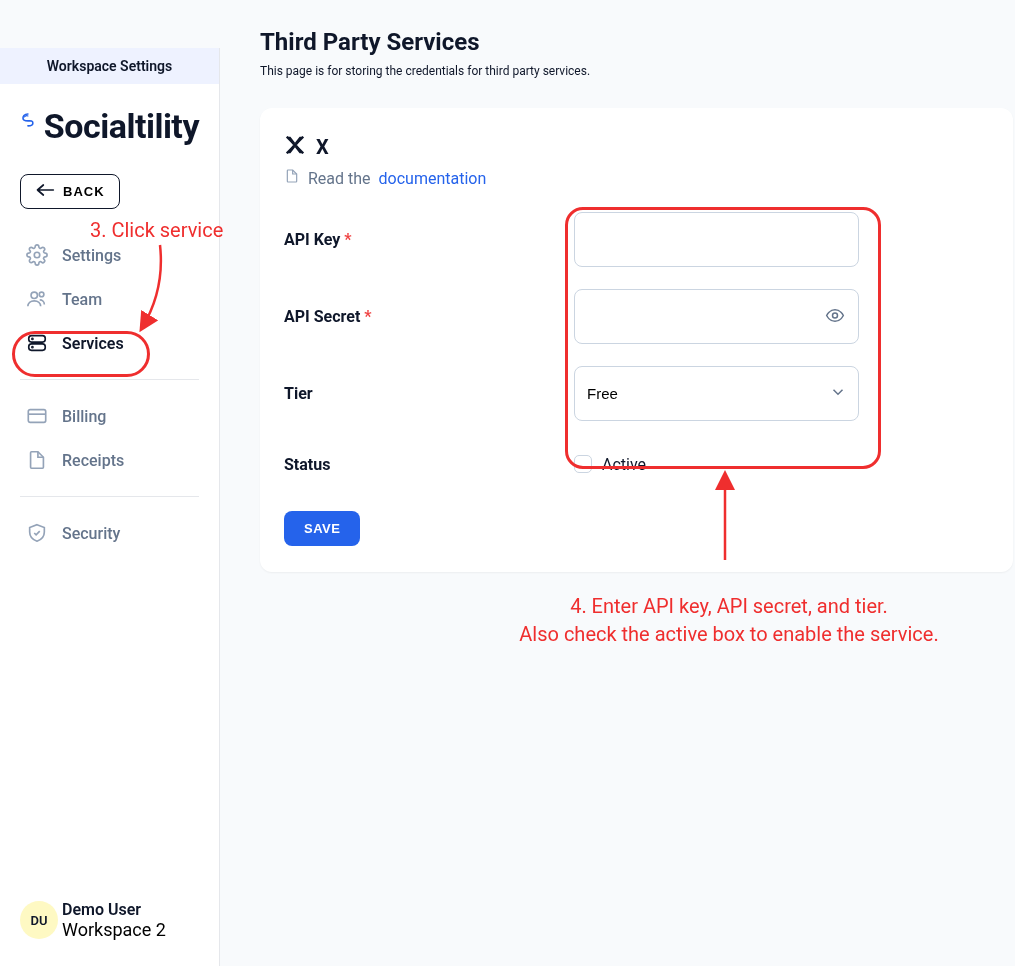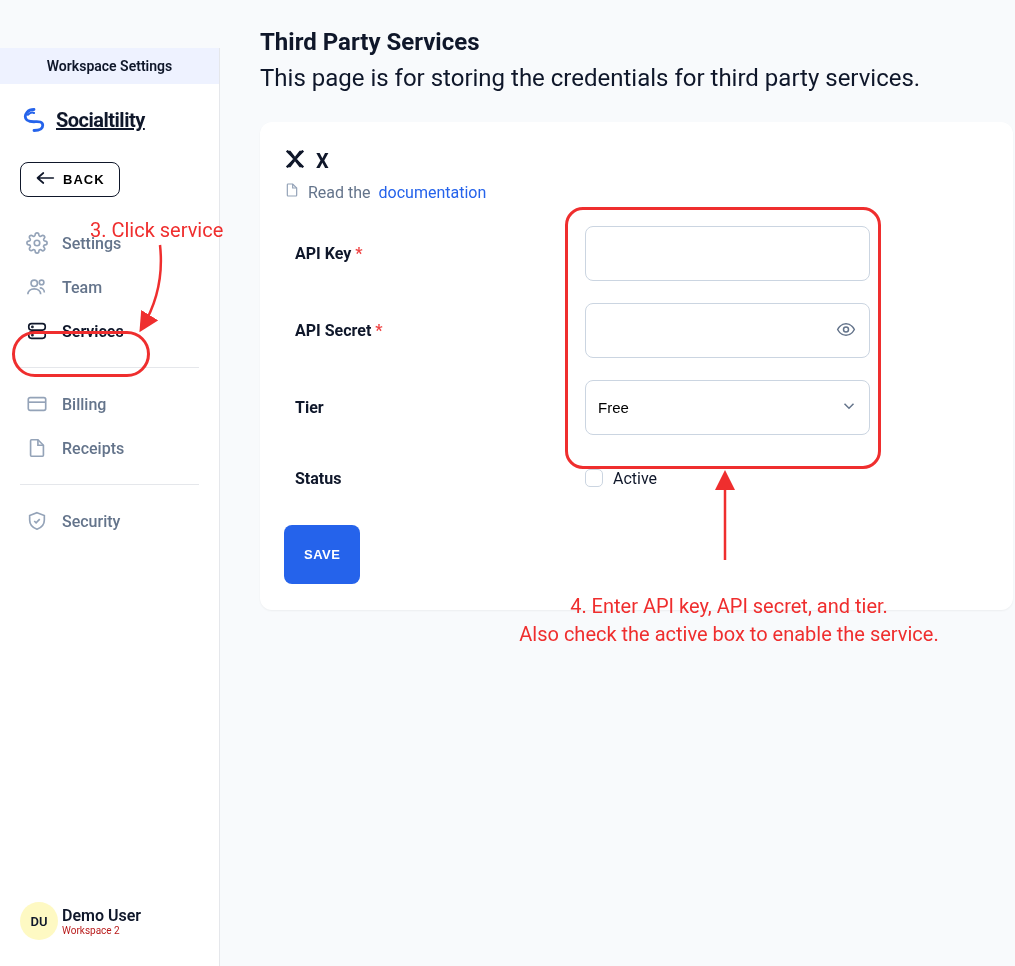--- a/index.html
+++ b/index.html
@@ -29,21 +29,21 @@
     font-size: 14px;
     color: #0f172a;
   }
   .brand {
     display: flex;
     align-items: center;
     gap: 8px;
     padding: 22px 20px 28px 20px;
   }
   .brand-logo { width: 28px; height: 28px; }
-  .brand-name { font-size: 20px; font-weight: 700; letter-spacing: -0.5px; text-decoration: underline; }
+  .brand-name { font-size: 34px; font-weight: 700; letter-spacing: -0.5px; }
   .back-btn {
     margin: 0 20px 24px 20px;
     border: 1px solid #0f172a;
     border-radius: 8px;
     background: #fff;
     padding: 8px 14px;
     display: inline-flex;
     align-items: center;
     gap: 8px;
     font-size: 13px;
@@ -75,57 +75,57 @@
     gap: 4px;
     padding: 18px 20px 26px 20px;
   }
   .avatar {
     width: 38px; height: 38px; border-radius: 50%;
     background: #fef9c3; color: #0f172a;
     display: flex; align-items: center; justify-content: center;
     font-weight: 600; font-size: 13px;
   }
   .user-name { font-weight: 600; font-size: 16px; }
-  .user-ws { color: #b91c1c; font-size: 10px; }
+  .user-ws { color: #000000; font-size: 18px; }
   .main { flex: 1; padding: 28px 0 0 40px; }
   .page-title { font-size: 24px; font-weight: 700; margin-bottom: 8px; }
-  .page-sub { font-size: 24px; color: #0f172a; margin-bottom: 30px; }
+  .page-sub { font-size: 12px; color: #0f172a; margin-bottom: 30px; }
   .card {
     background: #fff;
     border-radius: 12px;
     box-shadow: 0 1px 2px rgba(0,0,0,0.05);
     padding: 26px 24px 26px 24px;
     width: 753px;
   }
   .service-head { display: flex; align-items: center; gap: 10px; margin-bottom: 8px; }
   .service-name { font-size: 20px; font-weight: 700; }
   .doc-row { display: flex; align-items: center; gap: 8px; color: #64748b; font-size: 16px; margin-bottom: 24px; }
   .doc-link { color: #2563eb; cursor: pointer; }
-  .form-row { display: flex; align-items: center; margin-bottom: 22px; min-height: 42px; margin-left: 11px; }
+  .form-row { display: flex; align-items: center; margin-bottom: 22px; min-height: 42px; }
   .form-label { width: 290px; font-weight: 700; font-size: 16px; }
   .req { color: #ef4444; }
   .form-field { flex: 1; }
   .text-input, .select {
     width: 285px; height: 55px;
     border: 1px solid #cbd5e1; border-radius: 8px;
     padding: 0 12px; font-size: 15px; background: #fff;
   }
   .input-wrap { position: relative; width: 285px; }
   .input-wrap .text-input { width: 100%; padding-right: 38px; }
   .eye-btn { position: absolute; right: 10px; top: 50%; transform: translateY(-50%); background: none; border: none; cursor: pointer; padding: 4px; }
   .select-wrap { position: relative; width: 285px; }
   .select { width: 100%; appearance: none; cursor: pointer; }
   .chev { position: absolute; right: 12px; top: 50%; transform: translateY(-50%); pointer-events: none; }
   .checkbox-row { display: flex; align-items: center; gap: 10px; }
   .cb { width: 18px; height: 18px; border: 1.5px solid #cbd5e1; border-radius: 5px; cursor: pointer; display: inline-block; background: #fff; }
   .cb-label { font-size: 16px; }
   .save-btn {
     margin-top: 4px;
     background: #2563eb; color: #fff; border: none;
-    border-radius: 8px; padding: 22px 20px;
+    border-radius: 8px; padding: 10px 20px;
     font-weight: 700; font-size: 13px; letter-spacing: 0.5px;
     cursor: pointer;
   }
 
   
   .anno { position: absolute; color: #ef2e2e; font-size: 20px; pointer-events: none; }
   .anno-hl-services {
     position: absolute; left: 12px; top: 331px;
     width: 138px; height: 46px;
     border: 3px solid #ef2e2e; border-radius: 24px;

